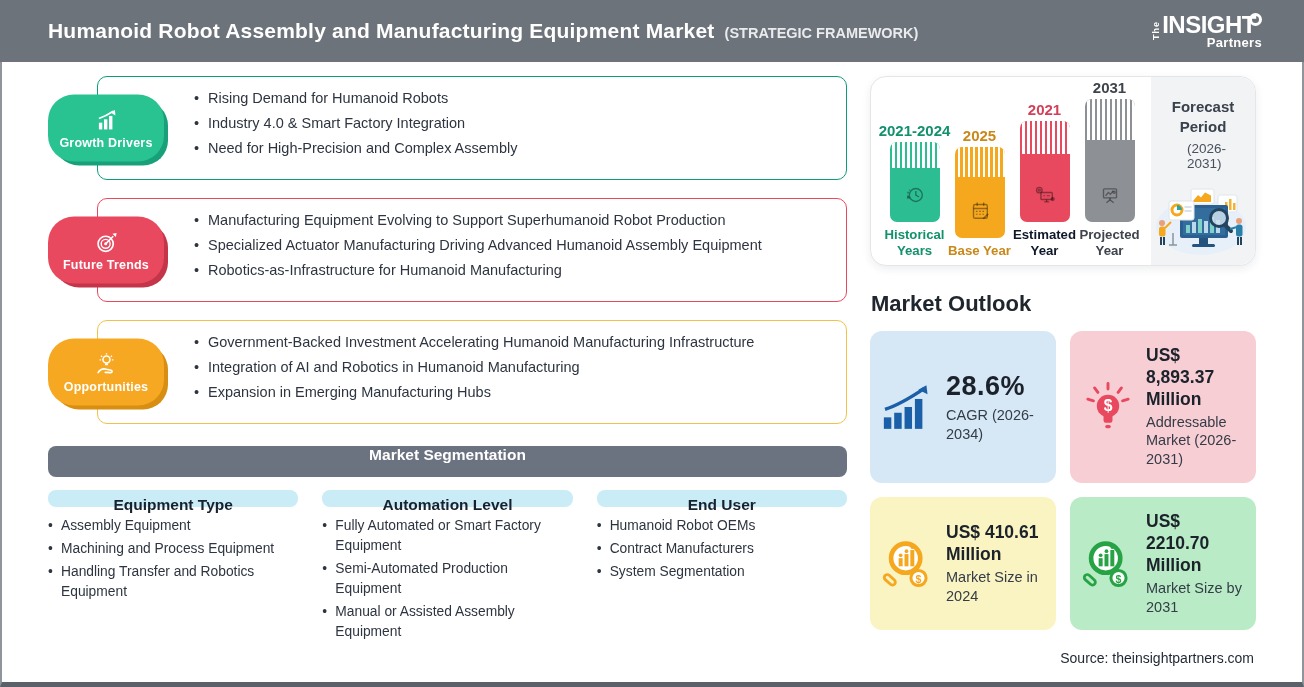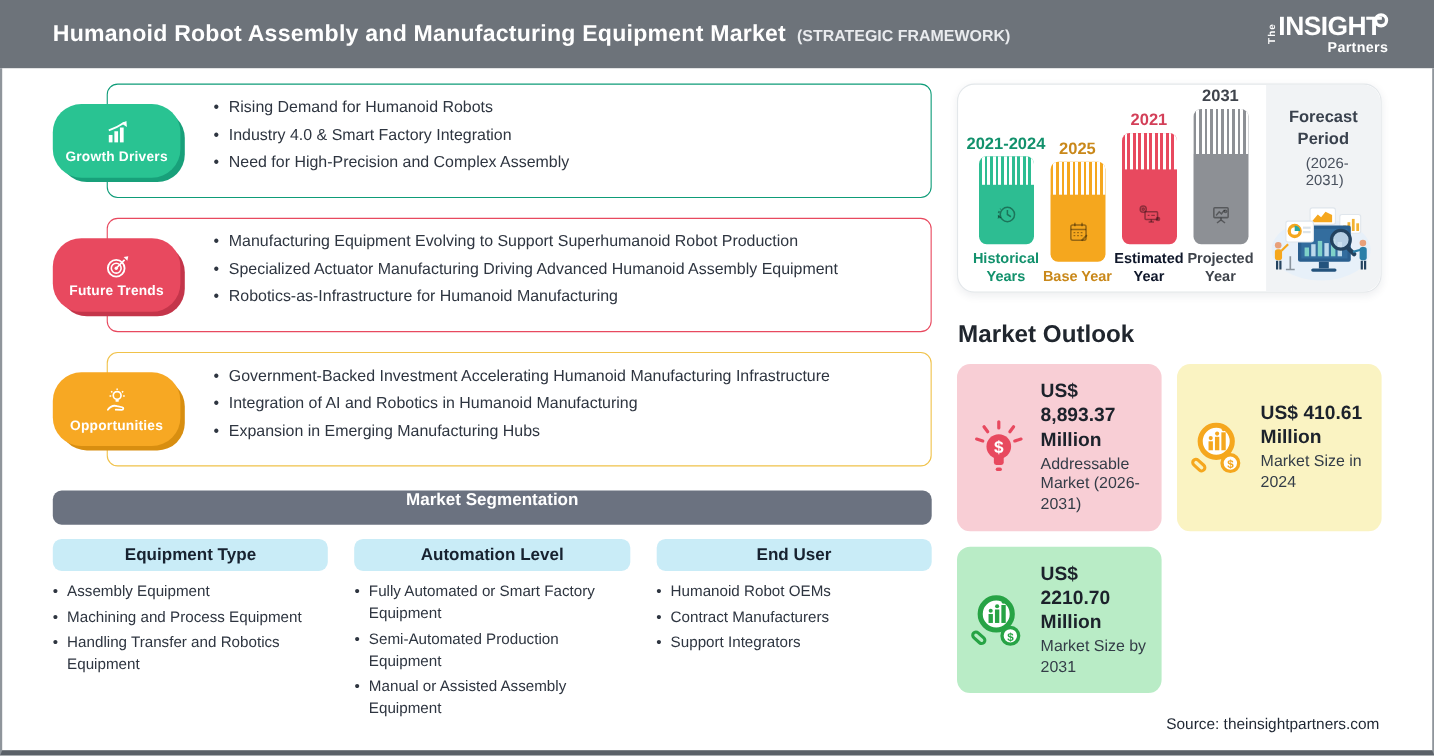--- a/index.html
+++ b/index.html
@@ -38,21 +38,21 @@
   .pill-green { background:#29c392; box-shadow:5px 5px 0 -1px #18a07a; }
   .pill-red { background:#e8495f; box-shadow:5px 5px 0 -1px #c4354a; }
   .pill-orange { background:#f7a823; box-shadow:5px 5px 0 -1px #d88e10; }
   .pill-label { font-size:12.5px; font-weight:700; letter-spacing:.2px; }
   .pill-icon svg { width:27px; height:27px; display:block; }
 
   
   .seg-bar { margin-top:22px; height:31px; background:#6b7280; border-radius:8px; display:flex; justify-content:center; color:#fff; font-size:15.5px; font-weight:700; }
   .seg-cols { display:flex; gap:24px; margin-top:13px; }
   .seg-col { flex:1; min-width:0; }
-  .seg-head { background:#c9ecf7; border-radius:8px; height:29px; line-height:29px; text-align:center; font-weight:700; font-size:15.5px; color:#172230; }
+  .seg-head { background:#c9ecf7; border-radius:8px; height:17px; line-height:29px; text-align:center; font-weight:700; font-size:15.5px; color:#172230; }
   .seg-col ul { list-style:none; margin-top:9px; }
   .seg-col li { font-size:13.8px; color:#2e3540; padding-left:13px; position:relative; margin:3px 0; line-height:1.45; }
   .seg-col li::before { content:"•"; position:absolute; left:0; color:#2e3540; }
 
   
   .forecast-card { height:190px; background:#fff; border:1px solid #e3e7ea; border-radius:16px; box-shadow:0 3px 8px rgba(30,40,60,.08); display:flex; overflow:hidden; flex:0 0 auto; }
   .bars-area { flex:1; display:flex; align-items:flex-end; justify-content:center; gap:9px; padding:6px 8px 6px 10px; }
   .fcol { display:flex; flex-direction:column; align-items:center; width:56px; }
   .fyear { font-weight:800; font-size:15px; margin:0 -14px 3px; white-space:nowrap; }
   .fbar { width:50px; border-radius:7px; position:relative; overflow:hidden; }
@@ -193,21 +193,21 @@
                 <li>Fully Automated or Smart Factory Equipment</li>
                 <li>Semi-Automated Production Equipment</li>
                 <li>Manual or Assisted Assembly Equipment</li>
               </ul>
           </div>
           <div class="seg-col">
             <div class="seg-head">End User</div>
             <ul>
                 <li>Humanoid Robot OEMs</li>
                 <li>Contract Manufacturers</li>
-                <li>Support Integrators</li>
+                <li>System Segmentation</li>
               </ul>
           </div>
         </div>
       </div>
 
       <div class="right-col">
 
         <div class="forecast-card">
           <div class="bars-area" id="forecast-bars">
               <div class="fcol">
@@ -330,20 +330,36 @@
               <line x1="22" y1="56" x2="22" y2="68" stroke="#8a959f" stroke-width="1.5"></line>
                 <line x1="18" y1="68" x2="26" y2="68" stroke="#8a959f" stroke-width="1.5"></line>
             </svg>
           </div>
         </div>
 
         <div class="outlook-title">Market Outlook</div>
 
         <div class="ocards">
 
+          <div class="ocard ocard-cagr">
+            <span class="oicon">
+              <svg width="52" height="46" viewBox="0 0 44 40">
+                  <rect x="1" y="29" width="6.5" height="10" fill="#1b5fa8"></rect>
+                  <rect x="10" y="25" width="6.5" height="14" fill="#1b5fa8"></rect>
+                  <rect x="19" y="20" width="6.5" height="19" fill="#1b5fa8"></rect>
+                  <rect x="28" y="13" width="6.5" height="26" fill="#1b5fa8"></rect>
+                  <path d="M2 22 C12 19 24 12 36 4" stroke="#1b5fa8" stroke-width="3" fill="none"></path>
+                  <polygon points="38,1 39,9 31,5" fill="#1b5fa8"></polygon>
+                </svg>
+            </span>
+            <span class="otext">
+              <div class="oval">28.6%</div>
+              <div class="odesc">CAGR (2026-2034)</div>
+            </span>
+          </div>
 
           <div class="ocard ocard-addr">
             <span class="oicon">
               <svg width="50" height="56" viewBox="0 0 44 50">
                   <circle cx="22" cy="24" r="10" fill="#e8495f"></circle>
                   <path d="M18 33 h8 v4 a2 2 0 0 1 -2 2 h-4 a2 2 0 0 1 -2 -2 Z" fill="#e8495f"></path>
                   <rect x="19.5" y="41" width="5" height="3" rx="1.5" fill="#e8495f"></rect>
                   <line x1="22" y1="4" x2="22" y2="9" stroke="#e8495f" stroke-width="2.6" stroke-linecap="round"></line>
                   <line x1="10" y1="8" x2="13" y2="12" stroke="#e8495f" stroke-width="2.6" stroke-linecap="round"></line>
                   <line x1="34" y1="8" x2="31" y2="12" stroke="#e8495f" stroke-width="2.6" stroke-linecap="round"></line>

